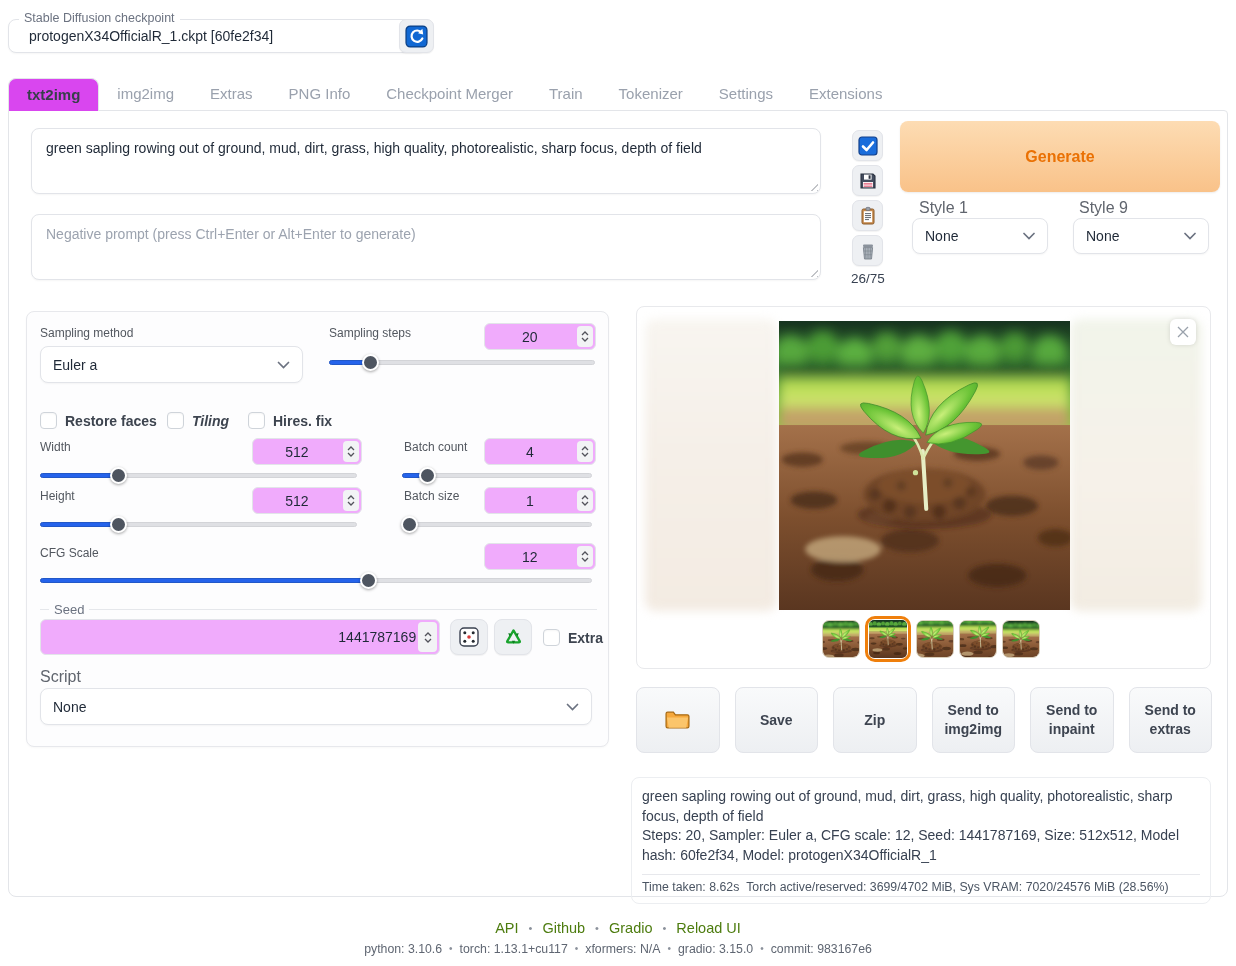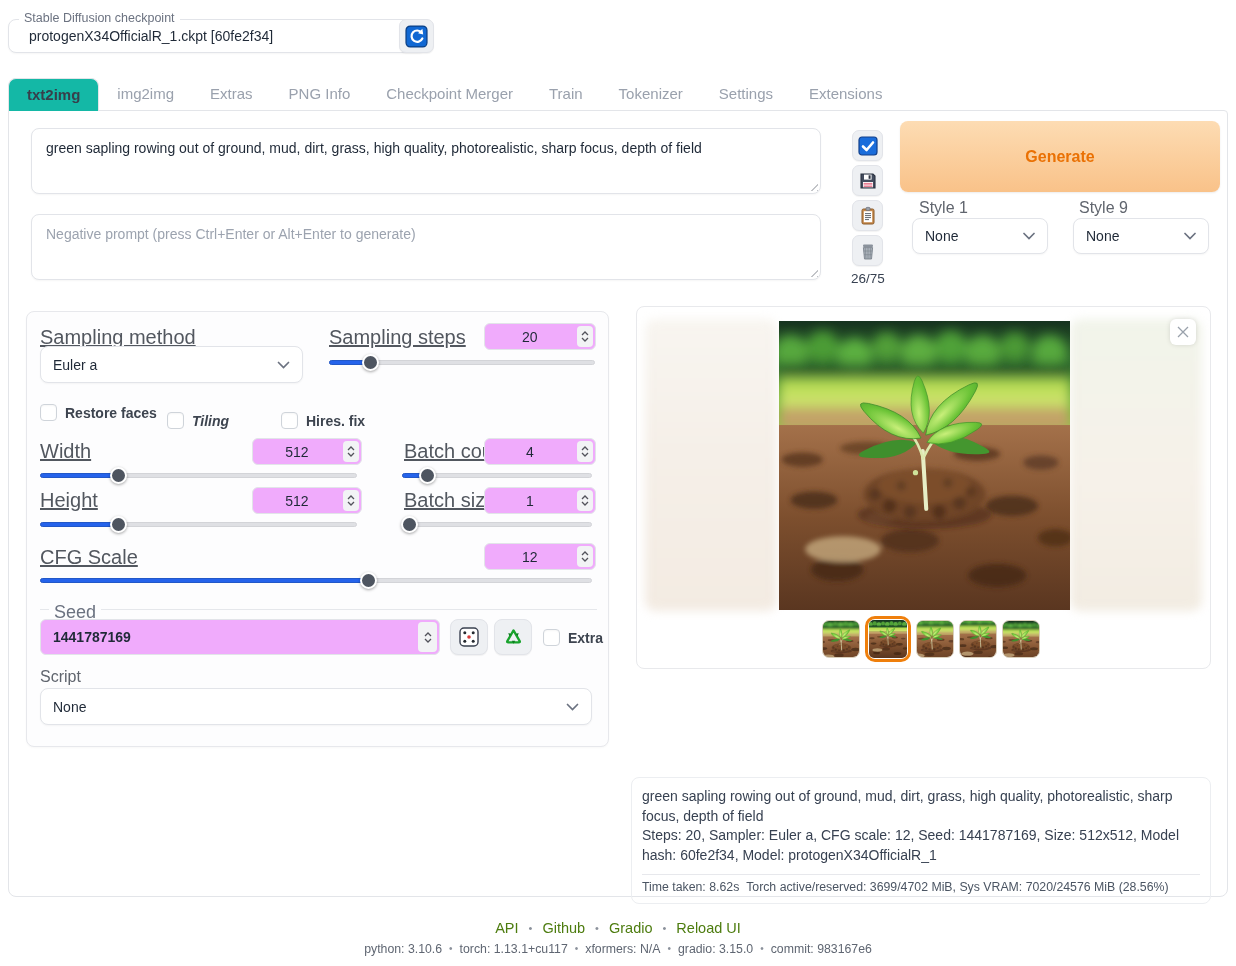--- a/index.html
+++ b/index.html
@@ -3,42 +3,42 @@
 <meta charset="utf-8">
 <style>
   * { margin:0; padding:0; box-sizing:border-box; }
   html,body { width:1236px; height:966px; background:#ffffff; font-family:"Liberation Sans", sans-serif; position:relative; overflow:hidden; color:#1f2937; }
   .abs { position:absolute; }
 
   
   .dropdown { background:#fff; border:1px solid #e2e4e9; border-radius:8px; box-shadow:0 1px 2px rgba(0,0,0,.04); display:flex; align-items:center; padding:0 12px; font-size:14px; color:#1f2937; justify-content:space-between; cursor:pointer; }
   .dropdown .dd-chev { flex:0 0 auto; margin-left:8px; }
   .notch-label { position:absolute; top:-9px; left:10px; background:#fff; padding:0 5px; font-size:12.5px; color:#6b7280; white-space:nowrap; }
-  .fieldlabel { font-size:20px; color:#52575f;text-decoration:underline; }
+  .fieldlabel { font-size:12px; color:#52575f; }
   .smalllabel { font-size:16px; color:#60656e; }
   .numbox { background:#f0abfc; border:1px solid #e2e4e9; border-radius:6px; display:flex; align-items:stretch; overflow:hidden; }
   .numbox input { border:0; outline:0; width:100%; text-align:center; font-size:14px; color:#1f2937; font-family:inherit; background:transparent; }
   .numbox .stepper { width:20px; margin:2px; border-radius:4px; background:#f2f3f5; display:flex; flex-direction:column; align-items:center; justify-content:center; gap:1px; cursor:pointer; }
   .slider { height:5px; background:#dfe0e4; border:1px solid #d3d4d8; border-radius:3px; position:absolute; cursor:pointer; }
   .sl-fill { position:absolute; left:-1px; top:-1px; height:5px; background:#2563eb; border:1px solid #2258c8; border-radius:3px; }
   .sl-knob { position:absolute; top:50%; width:17px; height:17px; margin-top:-9px; border-radius:50%; background:#4e5560; border:2px solid #fff; box-shadow:0 1px 3px rgba(0,0,0,.35); cursor:grab; }
   .cbrow { display:flex; align-items:center; gap:8px; cursor:pointer; }
   .cbbox { width:17px; height:17px; border:1px solid #cfd4da; border-radius:4px; background:#fff; box-shadow:inset 0 1px 2px rgba(0,0,0,.04); flex:0 0 auto; }
   .cblabel { font-size:14px; color:#3d444f; font-weight:600; }
   .toolbtn { background:#eef0f3; border:1px solid #e2e4e9; border-radius:7px; display:flex; align-items:center; justify-content:center; cursor:pointer; box-shadow:0 1px 1px rgba(0,0,0,.05); }
   .graybtn { background:linear-gradient(180deg,#f9fafb,#edeff2); border:1px solid #e2e4e9; border-radius:8px; display:flex; align-items:center; justify-content:center; font-size:14px; font-weight:700; color:#3d4450; text-align:center; line-height:1.35; cursor:pointer; padding:4px 6px; }
   .ta-wrap { position:absolute; }
   .ta-wrap textarea { width:100%; height:100%; resize:none; border:1px solid #e2e4e9; border-radius:8px; box-shadow:0 1px 2px rgba(0,0,0,.04); padding:10px 14px; font-family:inherit; font-size:14px; color:#1f2937; line-height:1.35; outline:none; }
   .ta-wrap textarea::placeholder { color:#9ca3af; }
   .grip { position:absolute; right:3px; bottom:3px; width:11px; height:11px; cursor:nwse-resize; background:repeating-linear-gradient(315deg,#c2c4c8 0 1.4px,transparent 1.4px 4px); clip-path:polygon(100% 0,100% 100%,0 100%); }
 
   
   .tabbar { position:absolute; left:8px; top:78px; display:flex; align-items:flex-end; z-index:3; }
   .tab { padding:7px 18px 8px; font-size:15px; color:#9aa1ad; cursor:pointer; white-space:nowrap; }
-  .tab.active { background:#14b8a6; border:1px solid #e3e5e9; border-bottom:none; border-radius:8px 8px 0 0; color:#373f4b; font-weight:700; margin-bottom:-1px; }
+  .tab.active { background:#d946ef; border:1px solid #e3e5e9; border-bottom:none; border-radius:8px 8px 0 0; color:#373f4b; font-weight:700; margin-bottom:-1px; }
 
   .main-panel { position:absolute; left:8px; top:110px; width:1220px; height:787px; background:#fff; border:1px solid #e3e5e9; border-radius:0 4px 8px 8px; z-index:2; }
 
   .settings-panel { position:absolute; left:17px; top:200px; width:583px; height:436px; background:#fdfdfe; border:1px solid #e7e8ec; border-radius:8px; box-shadow:0 1px 2px rgba(0,0,0,.03); }
 
   .gallery { position:absolute; left:627px; top:195px; width:575px; height:363px; background:#fff; border:1px solid #e8e9ec; border-radius:8px; overflow:hidden; }
   .backdrop-l { position:absolute; left:8px; top:12px; width:132px; height:292px; background:linear-gradient(180deg,#f8f5f0 0%,#f5efe8 45%,#f3ebe2 100%); filter:blur(5px); border-radius:10px; }
   .backdrop-r { position:absolute; right:8px; top:12px; width:132px; height:292px; background:linear-gradient(180deg,#f1f4ea 0%,#f6f1e9 55%,#f2ece2 100%); filter:blur(5px); border-radius:10px; }
   .main-img { position:absolute; left:142px; top:14px; width:291px; height:289px; cursor:pointer; }
   .close-btn { position:absolute; right:14px; top:12px; width:26px; height:26px; background:#fff; border-radius:6px; box-shadow:0 0 5px rgba(0,0,0,.13); display:flex; align-items:center; justify-content:center; cursor:pointer; }
@@ -260,29 +260,29 @@
         <svg width="8" height="5" viewBox="0 0 8 5">
             <path d="M1 1 L4 4 L7 1" stroke="#52525b" stroke-width="1.3" fill="none"></path>
           </svg>
       </span>
     </div>
     <div class="slider" style="left:302px; top:48px; width:266px;">
       <div class="sl-fill" style="width:15%;"></div>
       <div class="sl-knob" style="left:calc(15% - 8px);"></div>
     </div>
 
-    <div class="abs cbrow" style="left:13px; top:92px;align-items:flex-end;">
+    <div class="abs cbrow" style="left:13px; top:100px;align-items:flex-end;">
       <span class="cbbox"></span>
       <span class="cblabel">Restore faces</span>
     </div>
     <div class="abs cbrow" style="left:140px; top:100px;font-style:italic;">
       <span class="cbbox"></span>
       <span class="cblabel">Tiling</span>
     </div>
-    <div class="abs cbrow" style="left:221px; top:100px;margin-left:33px;">
+    <div class="abs cbrow" style="left:221px; top:100px;">
       <span class="cbbox"></span>
       <span class="cblabel">Hires. fix</span>
     </div>
 
     <div class="abs fieldlabel" style="left:13px; top:128px;">Width</div>
     <div class="abs numbox" style="left:225px; top:126px; width:110px; height:27px;">
       <input value="512" style="">
       <span class="stepper">
         <svg width="8" height="5" viewBox="0 0 8 5">
             <path d="M1 4 L4 1 L7 4" stroke="#52525b" stroke-width="1.3" fill="none"></path>
@@ -359,23 +359,23 @@
             <path d="M1 1 L4 4 L7 1" stroke="#52525b" stroke-width="1.3" fill="none"></path>
           </svg>
       </span>
     </div>
     <div class="slider" style="left:13px; top:266px; width:552px;">
       <div class="sl-fill" style="width:59.5%;"></div>
       <div class="sl-knob" style="left:calc(59.5% - 8px);"></div>
     </div>
 
     <div class="abs" style="left:13px; top:297px; width:557px; border-top:1px solid #e5e7eb;"></div>
-    <div class="abs" style="left:22px; top:290px; background:#fdfdfe; padding:0 5px; font-size:18px; color:#6b7280;">Seed</div>
+    <div class="abs" style="left:22px; top:290px; background:#fdfdfe; padding:0 5px; font-size:13px; color:#6b7280;">Seed</div>
     <div class="abs numbox" style="left:13px; top:307px; width:400px; height:36px;">
-      <input style="text-align: left; padding-left: 12px; font-weight: bold;" value="1441787169">
+      <input style="text-align: right; padding-left: 12px;" value="1441787169">
       <span class="stepper">
         <svg width="8" height="5" viewBox="0 0 8 5">
             <path d="M1 4 L4 1 L7 4" stroke="#52525b" stroke-width="1.3" fill="none"></path>
           </svg>
         <svg width="8" height="5" viewBox="0 0 8 5">
             <path d="M1 1 L4 4 L7 1" stroke="#52525b" stroke-width="1.3" fill="none"></path>
           </svg>
       </span>
     </div>
     <div class="abs toolbtn" style="left:423px; top:307px; width:38px; height:36px; border-radius:8px;">
@@ -445,20 +445,33 @@
           </svg>
         </div>
       <div class="thumb">
           <svg viewBox="0 0 100 100" preserveAspectRatio="none">
             <use href="#scene" transform="translate(-10 0) scale(1.2)"></use>
           </svg>
         </div>
     </div>
   </div>
 
+  <div class="abs" style="left:627px; top:576px; width:576px; display:flex; gap:15px;">
+    <div class="graybtn" style="flex:1; height:66px;">
+      <svg width="27" height="22" viewBox="0 0 26 21">
+        <path d="M2 4.5 Q2 3 3.5 3 H9 L11 5.5 H22.5 Q24 5.5 24 7 V16.5 Q24 18 22.5 18 H3.5 Q2 18 2 16.5 Z" fill="#f6a83c" stroke="#a86a12" stroke-width="1.2"></path>
+        <path d="M2.8 8.2 H23.2 L21.4 18 H4.6 Z" fill="#fbc56b"></path>
+      </svg>
+    </div>
+    <div class="graybtn" style="flex:1; height:66px;">Save</div>
+    <div class="graybtn" style="flex:1; height:66px;">Zip</div>
+    <div class="graybtn" style="flex:1; height:66px;">Send to img2img</div>
+    <div class="graybtn" style="flex:1; height:66px;">Send to inpaint</div>
+    <div class="graybtn" style="flex:1; height:66px;">Send to extras</div>
+  </div>
 
   <div class="info-block">
     <div class="info-text">green sapling rowing out of ground, mud, dirt, grass, high quality, photorealistic, sharp focus, depth of field</div>
     <div class="info-text">Steps: 20, Sampler: Euler a, CFG scale: 12, Seed: 1441787169, Size: 512x512, Model hash: 60fe2f34, Model: protogenX34OfficialR_1</div>
     <div class="info-perf">
       <span>Time taken: 8.62s</span>&nbsp;&nbsp;<span>Torch active/reserved: 3699/4702 MiB, Sys VRAM: 7020/24576 MiB (28.56%)</span>
     </div>
   </div>
 </div>
 

